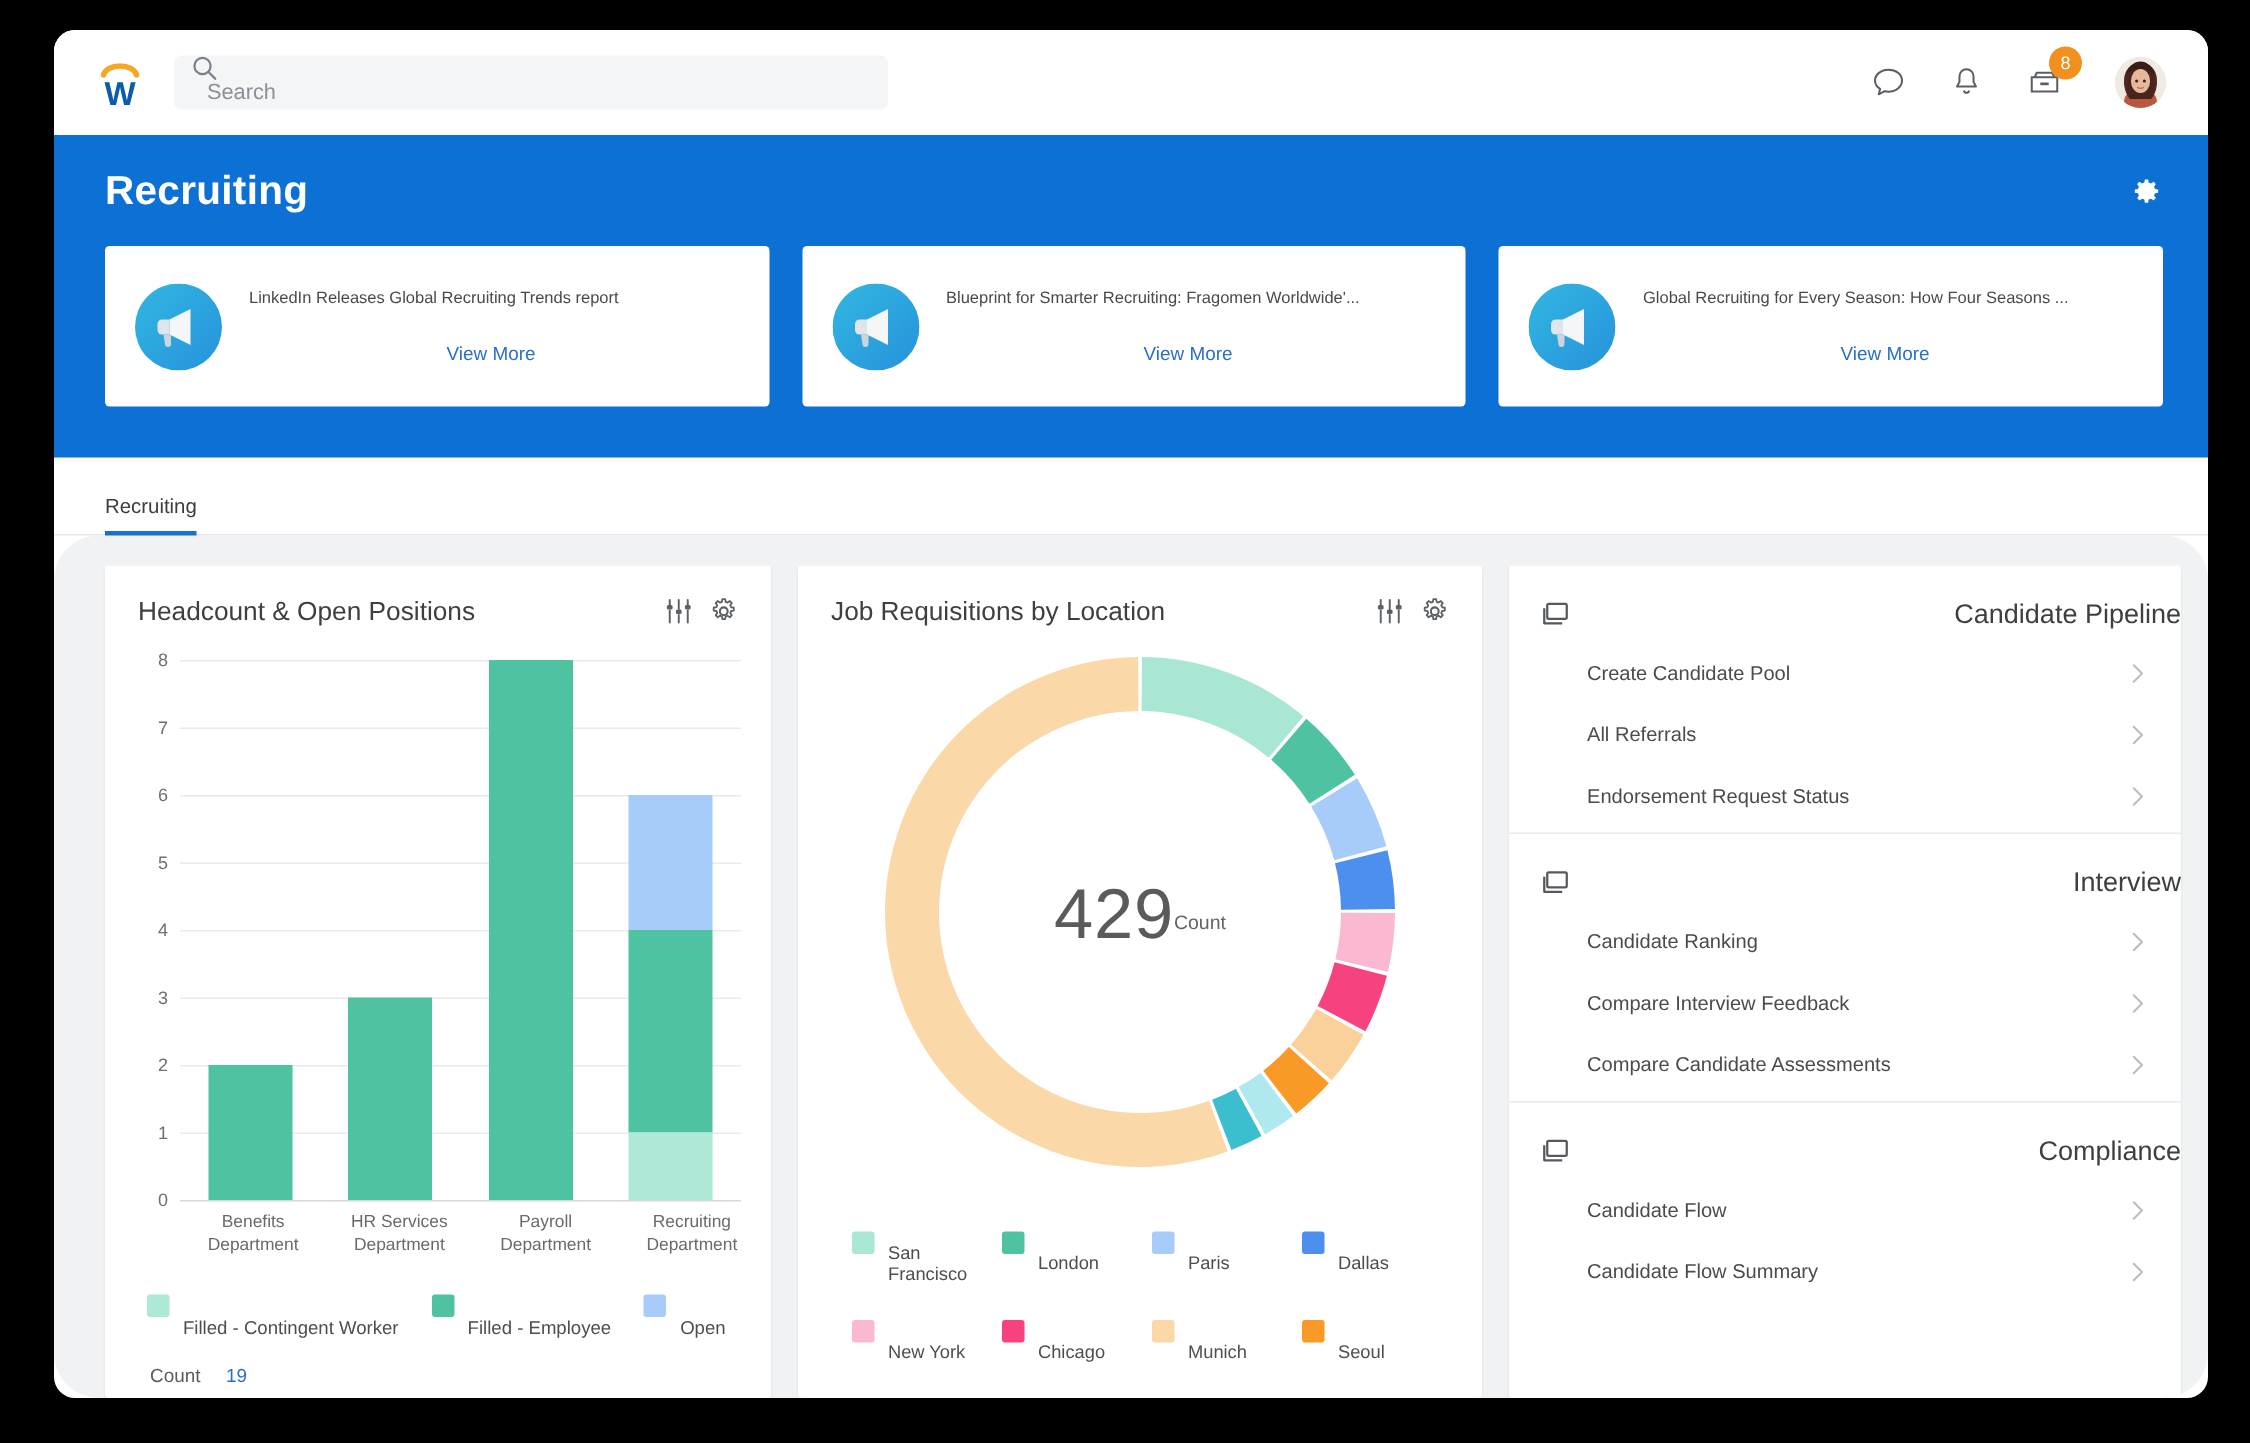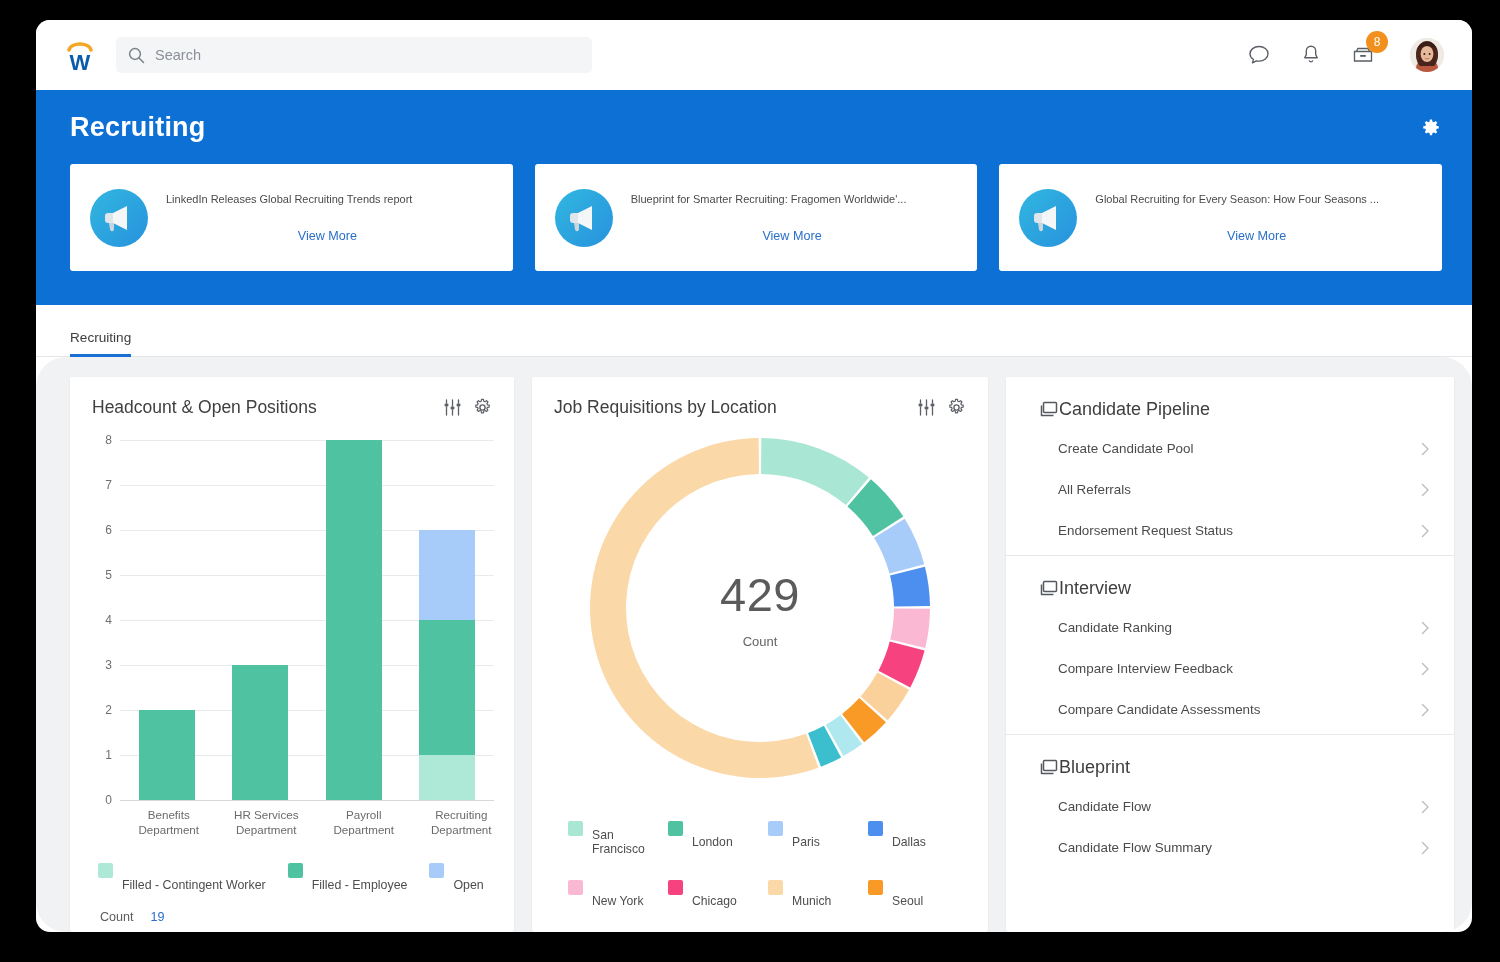--- a/index.html
+++ b/index.html
@@ -29,22 +29,23 @@
     align-items: center;
     padding: 0 28px 0 22px;
   }
   .wd-logo { width: 44px; height: 44px; position: relative; flex: 0 0 44px; }
   .wd-logo svg { display:block; }
   .search-box {
     margin-left: 14px;
     width: 476px; height: 36px;
     background: #f4f5f7;
     border-radius: 5px;
-    display: flex; align-items: center;
+    display: flex; 
     padding: 0 12px;
+    flex-direction: column;
   }
   .search-box input {
     border: none; outline: none; background: transparent;
     font-family: "Liberation Sans", sans-serif;
     font-size: 14.5px; color: #444;
     margin-left: 10px; width: 100%;
   }
   .search-box input::placeholder { color: #8a8f98; }
   .topbar-spacer { flex: 1 1 auto; }
   .topbar-icons { display: flex; align-items: center; gap: 26px; }
@@ -195,39 +196,40 @@
   .count-val { color: #2a6fc9; cursor: pointer; }
 
   
   .donut-wrap {
     position: relative;
     margin: 14px auto 0 auto;
     width: 352px; height: 352px;
   }
   .donut-center {
     position: absolute; inset: 0;
-    display: flex; flex-direction: column;
+    display: flex; flex-direction: row;
     align-items: center; justify-content: center;
   }
   .donut-num { font-size: 47px; color: #5b5b5b; font-weight: normal; letter-spacing: .5px; }
   .donut-sub { font-size: 13px; color: #646464; margin-top: 12px; }
   .donut-legend {
     display: flex; flex-wrap: wrap;
     padding: 16px 20px 0 36px;
     gap: 10px 0;
   }
   .donut-legend .leg-item { width: 25%; }
   .donut-legend .leg-label { font-size: 12.2px; }
 
   
   .link-sec { padding: 0 0 4px 0; }
   .link-sec + .link-sec { border-top: 1px solid #e8e9eb; }
   .sec-head {
-    display: flex; align-items: center; 
-    padding: 22px 0 8px 32px;
+    display: flex; align-items: center; gap: 14px;
+    padding: 22px 0 8px 20px;
+    justify-content: space-between;
   }
   .sec-title { font-size: 18px; color: #3f3f3f; }
   .link-row {
     display: flex; align-items: center;
     height: 41px;
     padding: 0 24px 0 52px;
     cursor: pointer;
   }
   .link-text { flex: 1 1 auto; font-size: 13.4px; color: #4b4b4b; }
   .chev { flex: 0 0 10px; }
@@ -630,21 +632,21 @@
             </div>
           </div>
           <div class="link-sec">
             <div class="sec-head">
               <span>
                 <svg width="21" height="21" viewBox="0 0 21 21">
                   <rect x="5.5" y="3.5" width="13" height="10" rx="1" fill="none" stroke="#55595f" stroke-width="1.5"></rect>
                   <path d="M3.5 6.5v10h12" fill="none" stroke="#55595f" stroke-width="1.5" stroke-linejoin="round"></path>
                 </svg>
               </span>
-              <span class="sec-title">Blueprint</span>
+              <span class="sec-title">Compliance</span>
             </div>
             <div class="link-row">
               <span class="link-text">Candidate Flow</span>
               <span class="chev">
                 <svg width="10" height="14" viewBox="0 0 10 14">
                   <path d="M2.5 1.5L8 7l-5.5 5.5" fill="none" stroke="#b9bdc2" stroke-width="1.4" stroke-linecap="round" stroke-linejoin="round"></path>
                 </svg>
               </span>
             </div>
             <div class="link-row">

